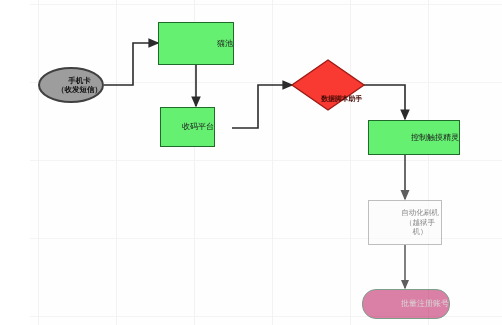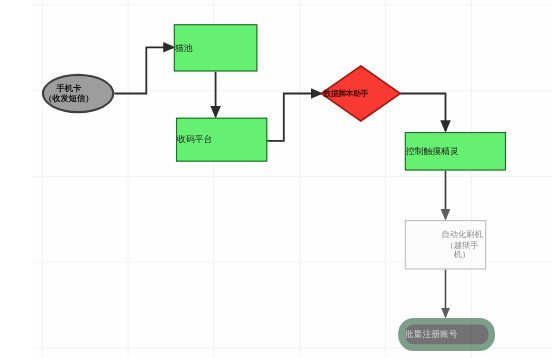--- a/index.html
+++ b/index.html
@@ -42,21 +42,21 @@
     left: 0;
     top: 0;
     width: 502px;
     height: 325px;
   }
   .node {
     position: absolute;
     box-sizing: border-box;
     display: flex;
     align-items: center;
-    justify-content: flex-start;
+    justify-content: flex-end;
     text-align: center;
     line-height: 1.25;
     white-space: pre-line;
   }
   .node-green {
     background: #66f072;
     border: 1px solid #1f6b2a;
     color: #1a1a1a;
     font-size: 8px;
   }
@@ -74,22 +74,22 @@
     font-weight: bold;
     letter-spacing: -0.2px;
   }
   .node-gray-box {
     background: #fcfcfc;
     border: 1px solid #8a8a8a;
     color: #222222;
     font-size: 7.5px;
   }
   .node-round-end {
-    background: #000000;
-    border: 6px solid #14532d;
+    background: #be185d;
+    border: 1px solid #14532d;
     border-radius: 14px;
     color: #b9b9b9;
     font-size: 8px;
   }
   .faded {
     opacity: 0.55;
   }
 </style>
 </head>
 <body>
@@ -126,25 +126,25 @@
 
   <div class="node node-oval" style="left:38px; top:67px; width:66px; height:36px;">
     <span>手机卡
 （收发短信）</span>
   </div>
 
   <div class="node node-green" style="left:158px; top:22px; width:76px; height:43px;">
     <span>猫池</span>
   </div>
 
-  <div class="node node-green" style="left:160px; top:107px; width:83px; height:40px;">
+  <div class="node node-green" style="left:160px; top:107px; width:55px; height:40px;">
     <span>收码平台</span>
   </div>
 
-  <div class="node node-diamond-label" style="left:294px; top:77px; width:68px; height:16px;">
+  <div class="node node-diamond-label" style="left:294px; top:91px; width:68px; height:16px;">
     <span>数据脚本助手</span>
   </div>
 
   <div class="node node-green" style="left:368px; top:120px; width:92px; height:35px;">
     <span>控制触摸精灵</span>
   </div>
 
   <div class="node node-gray-box faded" style="left:368px; top:200px; width:74px; height:45px;padding-left:30px;">
     <span>自动化刷机
 （越狱手机）</span>

